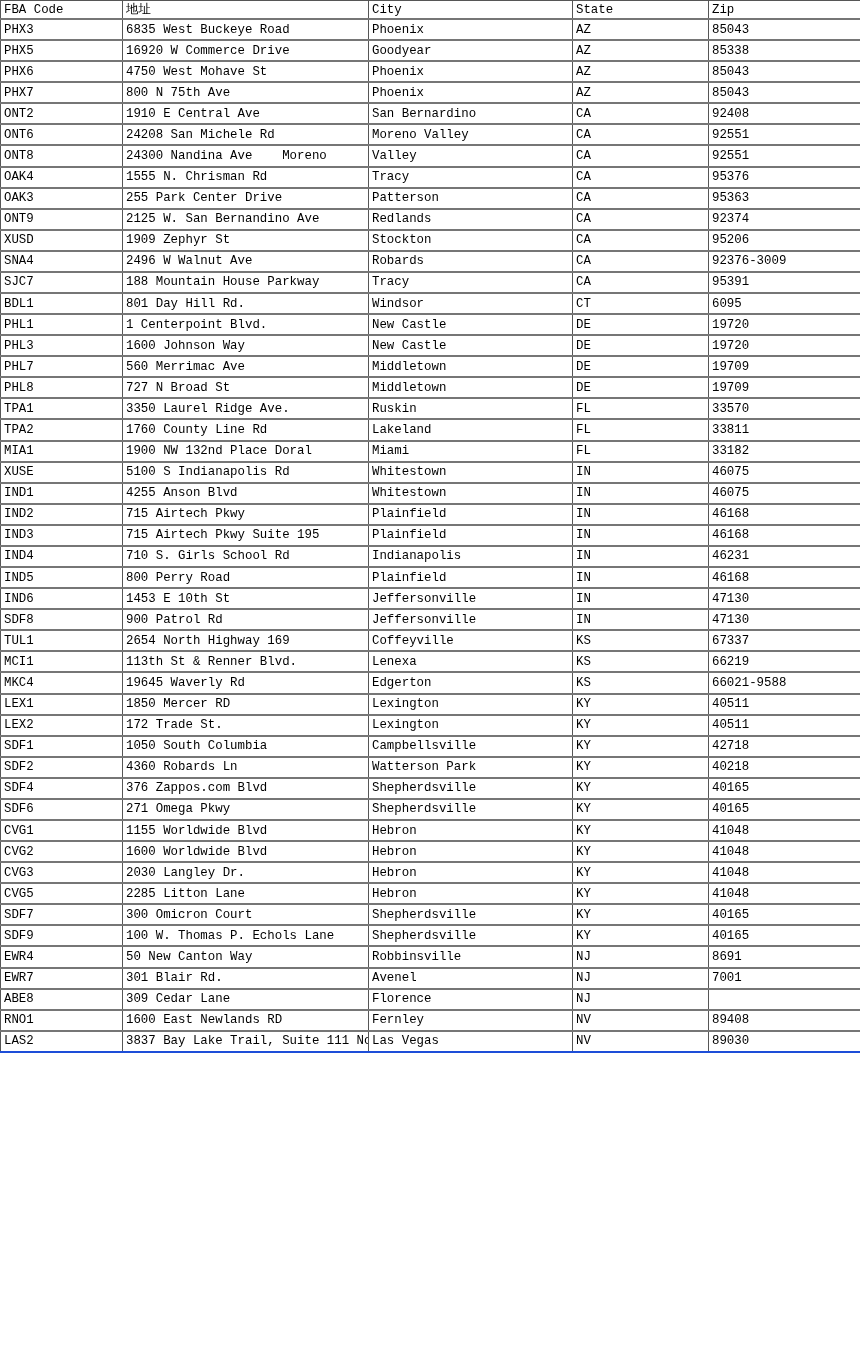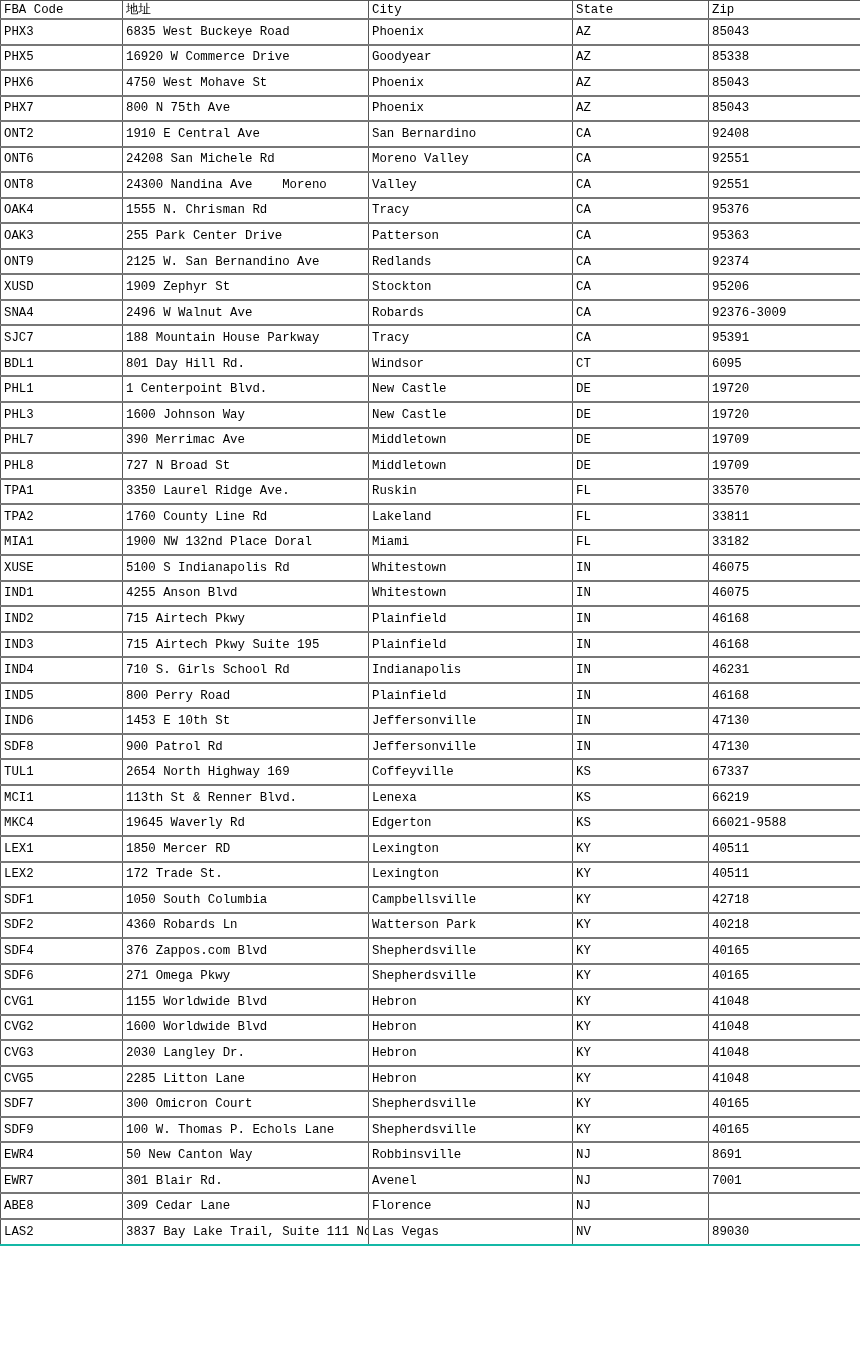--- a/index.html
+++ b/index.html
@@ -5,21 +5,21 @@
   html, body {
     margin: 0;
     padding: 0;
     background: #ffffff;
   }
   body {
     width: 860px;
   }
   table[data-name="fba-warehouse-table"] {
     width: 860px;
-    height: 1246px;
+    height: 1053px;
     border-collapse: collapse;
     table-layout: fixed;
     font-family: "Liberation Mono", "DejaVu Sans Mono", monospace;
     font-size: 12.4px;
     color: #000000;
     background: #ffffff;
   }
   th, td {
     border-top: 2px solid #767676;
     border-left: 1px solid #565656;
@@ -31,21 +31,21 @@
     overflow: hidden;
   }
   th:last-child, td:last-child {
     border-right: 1px solid #565656;
   }
   thead th {
     border-top: 1px solid #565656;
   }
   tbody tr:last-child th,
   tbody tr:last-child td {
-    border-bottom: 2px solid #14b8a6;
+    border-bottom: 2px solid #1d4ed8;
   }
 </style>
 </head>
 <body>
 
 <table data-name="fba-warehouse-table">
   <colgroup>
     <col style="width:122px">
     <col style="width:246px">
     <col style="width:204px">
@@ -169,21 +169,21 @@
       </tr>
       <tr data-name="table-row">
         <td data-name="cell-code">PHL3</td>
         <td data-name="cell-address">1600 Johnson Way</td>
         <td data-name="cell-city">New Castle</td>
         <td data-name="cell-state">DE</td>
         <td data-name="cell-zip">19720</td>
       </tr>
       <tr data-name="table-row">
         <td data-name="cell-code">PHL7</td>
-        <td data-name="cell-address">390 Merrimac Ave</td>
+        <td data-name="cell-address">560 Merrimac Ave</td>
         <td data-name="cell-city">Middletown</td>
         <td data-name="cell-state">DE</td>
         <td data-name="cell-zip">19709</td>
       </tr>
       <tr data-name="table-row">
         <td data-name="cell-code">PHL8</td>
         <td data-name="cell-address">727 N Broad St</td>
         <td data-name="cell-city">Middletown</td>
         <td data-name="cell-state">DE</td>
         <td data-name="cell-zip">19709</td>
@@ -385,20 +385,27 @@
         <td data-name="cell-zip">7001</td>
       </tr>
       <tr data-name="table-row">
         <td data-name="cell-code">ABE8</td>
         <td data-name="cell-address">309 Cedar Lane</td>
         <td data-name="cell-city">Florence</td>
         <td data-name="cell-state">NJ</td>
         <td data-name="cell-zip"></td>
       </tr>
       <tr data-name="table-row">
+        <td data-name="cell-code">RNO1</td>
+        <td data-name="cell-address">1600 East Newlands RD</td>
+        <td data-name="cell-city">Fernley</td>
+        <td data-name="cell-state">NV</td>
+        <td data-name="cell-zip">89408</td>
+      </tr>
+      <tr data-name="table-row">
         <td data-name="cell-code">LAS2</td>
         <td data-name="cell-address">3837 Bay Lake Trail, Suite 111 North</td>
         <td data-name="cell-city">Las Vegas</td>
         <td data-name="cell-state">NV</td>
         <td data-name="cell-zip">89030</td>
       </tr>
     </tbody>
 </table>
 
 </body></html>

